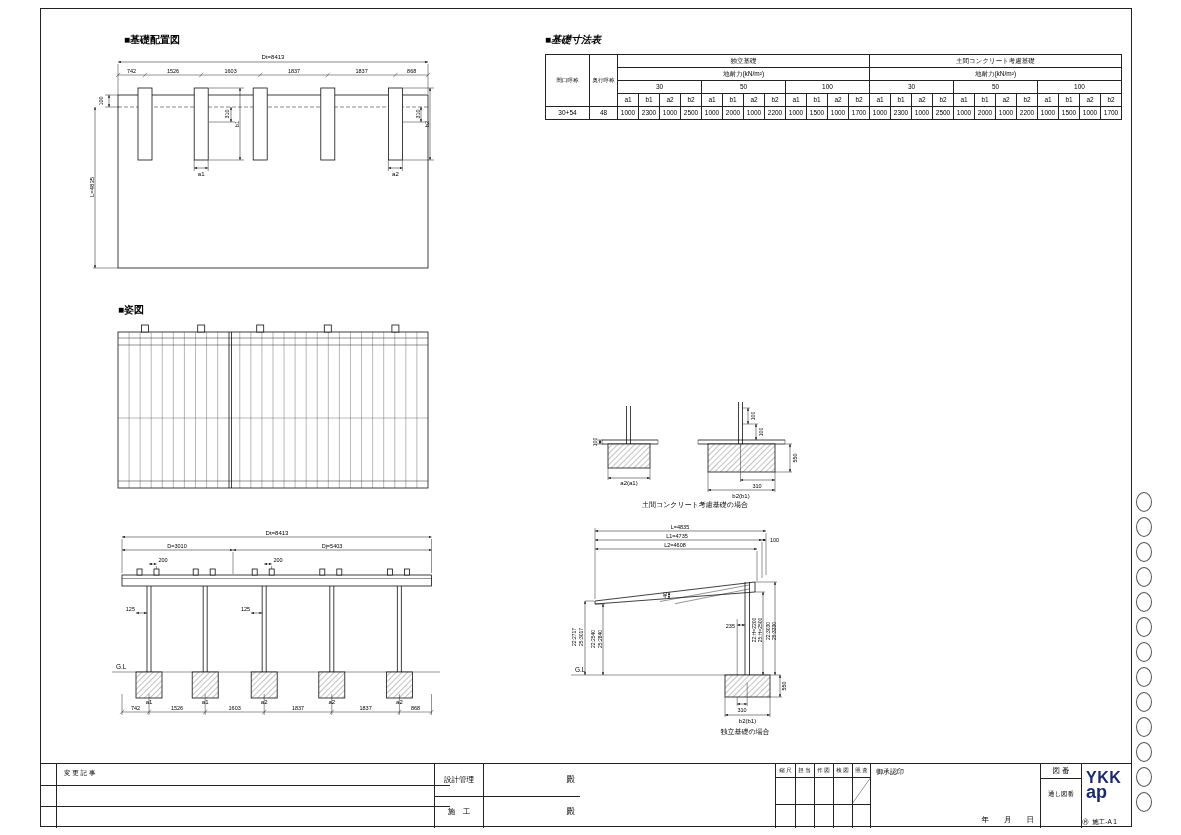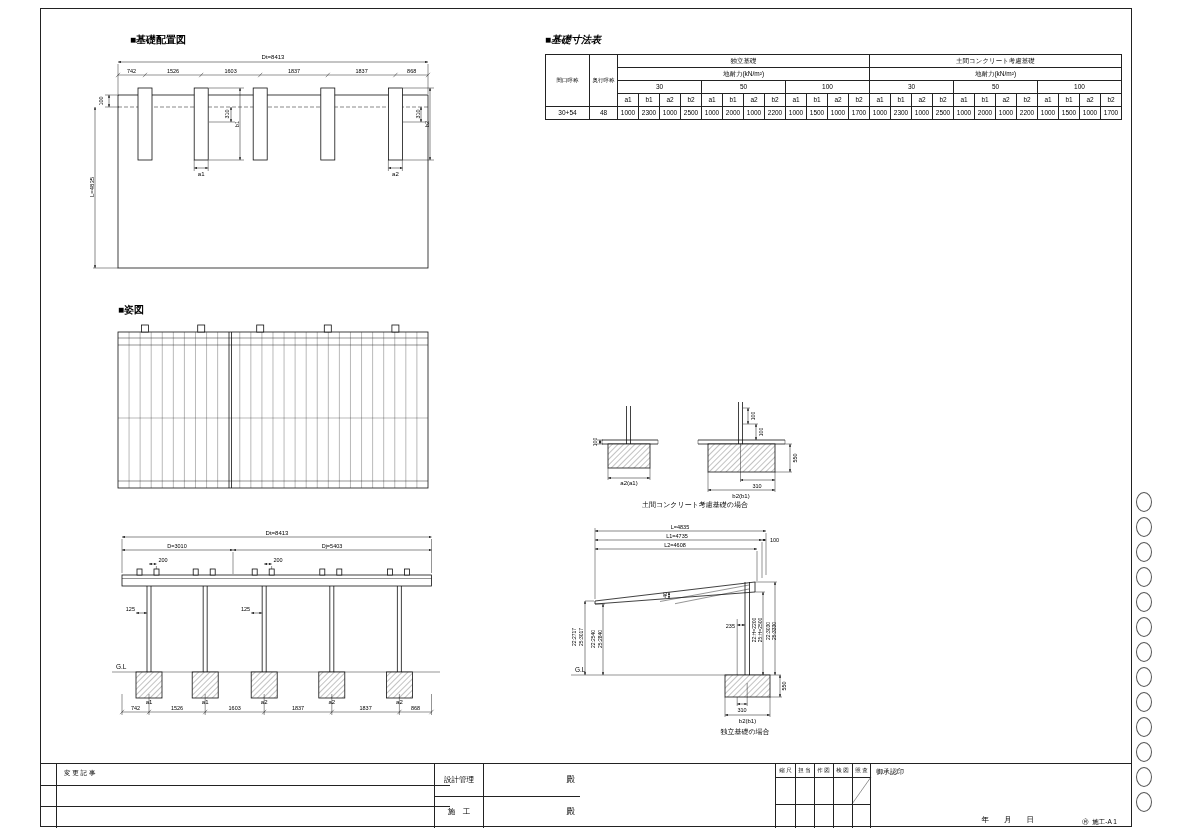--- a/index.html
+++ b/index.html
@@ -37,21 +37,21 @@
   .holes{position:absolute;left:1136px;top:492px;}
   .hole{width:14px;height:18px;border:1.2px solid #555;border-radius:50%;margin-bottom:5px;}
   .regcode{position:absolute;left:1082px;top:818px;font-size:6.5px;white-space:nowrap;}
 </style>
 </head>
 <body>
 
 <div class="page">
   <div class="frame"></div>
 
-  <div class="h1" style="left:130px;top:33px;">■基礎配置図</div>
+  <div class="h1" style="left:124px;top:33px;">■基礎配置図</div>
   <div class="h1" style="left:545px;top:33px;font-style:italic;">■基礎寸法表</div>
   <div class="h1" style="left:118px;top:303px;">■姿図</div>
 
   <svg style="left:85px;top:48px;" width="370" height="250">
     <defs>
       <marker id="arr" viewBox="0 0 10 10" refX="9.5" refY="5" markerWidth="6" markerHeight="6" orient="auto-start-reverse">
         <path d="M0 1.5 L10 5 L0 8.5 Z" fill="#111"></path>
       </marker>
       <pattern id="hatch" width="4" height="4" patternUnits="userSpaceOnUse" patternTransform="rotate(45)">
         <rect width="4" height="4" fill="#fff"></rect>
@@ -488,20 +488,30 @@
       <svg style="left:76px;top:13px;" width="19" height="27">
         <line x1="0" y1="27" x2="19" y2="0" class="thin"></line>
       </svg>
     </div>
 
     <div class="tb-sec" style="left:830px;width:170px;">
       <div class="tb-label" style="left:5px;top:3px;font-size:7px;">御承認印</div>
       <div class="tb-label" style="right:6px;bottom:3px;font-size:7.5px;">年　　月　　日</div>
     </div>
 
+    <div class="tb-sec" style="left:1000px;width:92px;">
+      <div class="vline" style="left:40px;top:0;height:64px;"></div>
+      <div class="hline" style="left:0;top:14px;width:40px;"></div>
+      <div class="cellc" style="left:0;top:0;width:40px;height:14px;font-size:7.5px;">図 番</div>
+      <div class="cellc" style="left:0;top:24px;width:40px;height:12px;font-size:6.5px;">通し図番</div>
+      <div style="position:absolute;left:45px;top:7px;">
+        <div class="ykk1">YKK</div>
+        <div class="ykk2">ap</div>
+      </div>
+    </div>
   </div>
 
   <div class="regcode">
     <span>Ⓡ</span>
     <span style="margin-left:2px;">施工-A 1</span>
   </div>
 
   <div class="holes" id="binder-holes">
       <div class="hole"></div>
       <div class="hole"></div>

